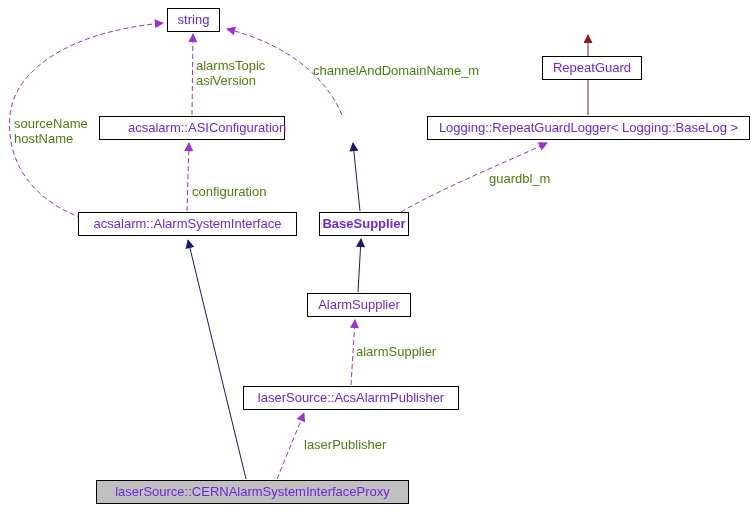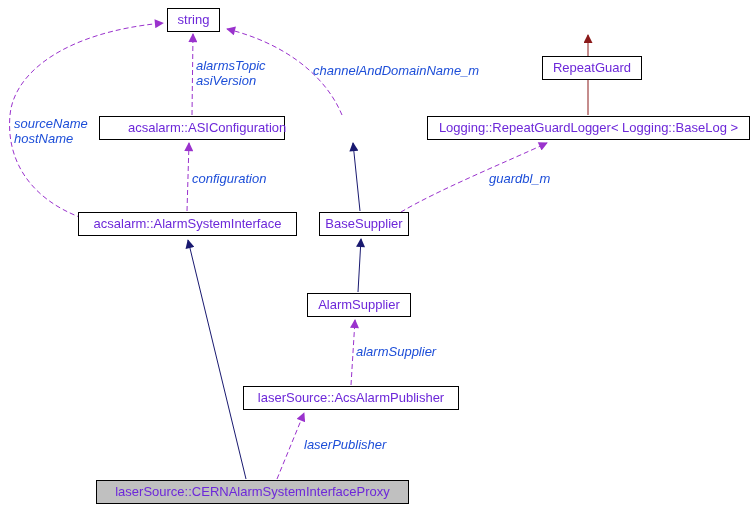--- a/index.html
+++ b/index.html
@@ -25,24 +25,23 @@
     color: #6d28d9;
     font-size: 13px;
     line-height: 22px;
     text-align: center;
     white-space: nowrap;
     cursor: pointer;
   }
   .node.gray { background: #c0c0c0; }
   .elabel {
     position: absolute;
-    color: #1d4ed8;
+    color: #4d7c0f;
     font-size: 13px;
     white-space: nowrap;
-    font-style: italic;
   }
   .elabel span { display: block; line-height: 15px; }
 </style>
 </head>
 <body>
 
 <div class="canvas">
 
   <svg class="edge-layer" xmlns="http://www.w3.org/2000/svg">
     <defs>
@@ -70,37 +69,37 @@
     <path d="M 360 211 L 353 143" fill="none" stroke="#191970" marker-end="url(#arrow-inherit)"></path>
 
     <path d="M 588 115 L 588 35" fill="none" stroke="#8b1a1a" marker-end="url(#arrow-red)"></path>
   </svg>
 
   <div class="node" style="left:167px; top:8px;  width:53px;">string</div>
   <div class="node" style="left:542px; top:8px;  width:100px;margin-top:48px;">RepeatGuard</div>
   <div class="node" style="left:99px;  top:116px; width:186px;padding-left:28px;">acsalarm::ASIConfiguration</div>
   <div class="node" style="left:427px; top:116px; width:323px;">Logging::RepeatGuardLogger&lt; Logging::BaseLog &gt;</div>
   <div class="node" style="left:78px;  top:212px; width:219px;">acsalarm::AlarmSystemInterface</div>
-  <div class="node" style="left:319px; top:212px; width:90px;">BaseSupplier</div>
+  <div class="node" style="left:319px; top:212px; width:90px;font-weight:bold;">BaseSupplier</div>
   <div class="node" style="left:307px; top:293px; width:104px;">AlarmSupplier</div>
   <div class="node" style="left:243px; top:386px; width:216px;">laserSource::AcsAlarmPublisher</div>
   <div class="node gray" style="left:96px; top:480px; width:313px;">laserSource::CERNAlarmSystemInterfaceProxy</div>
 
   <div class="elabel" style="left:196px; top:58px;">
     <span>alarmsTopic</span>
     <span>asiVersion</span>
   </div>
   <div class="elabel" style="left:313px; top:63px;">
     <span>channelAndDomainName_m</span>
   </div>
   <div class="elabel" style="left:14px; top:116px;">
     <span>sourceName</span>
     <span>hostName</span>
   </div>
-  <div class="elabel" style="left:192px; top:171px;">
+  <div class="elabel" style="left:192px; top:184px;">
     <span>configuration</span>
   </div>
   <div class="elabel" style="left:489px; top:171px;">
     <span>guardbl_m</span>
   </div>
   <div class="elabel" style="left:356px; top:344px;">
     <span>alarmSupplier</span>
   </div>
   <div class="elabel" style="left:304px; top:437px;">
     <span>laserPublisher</span>

